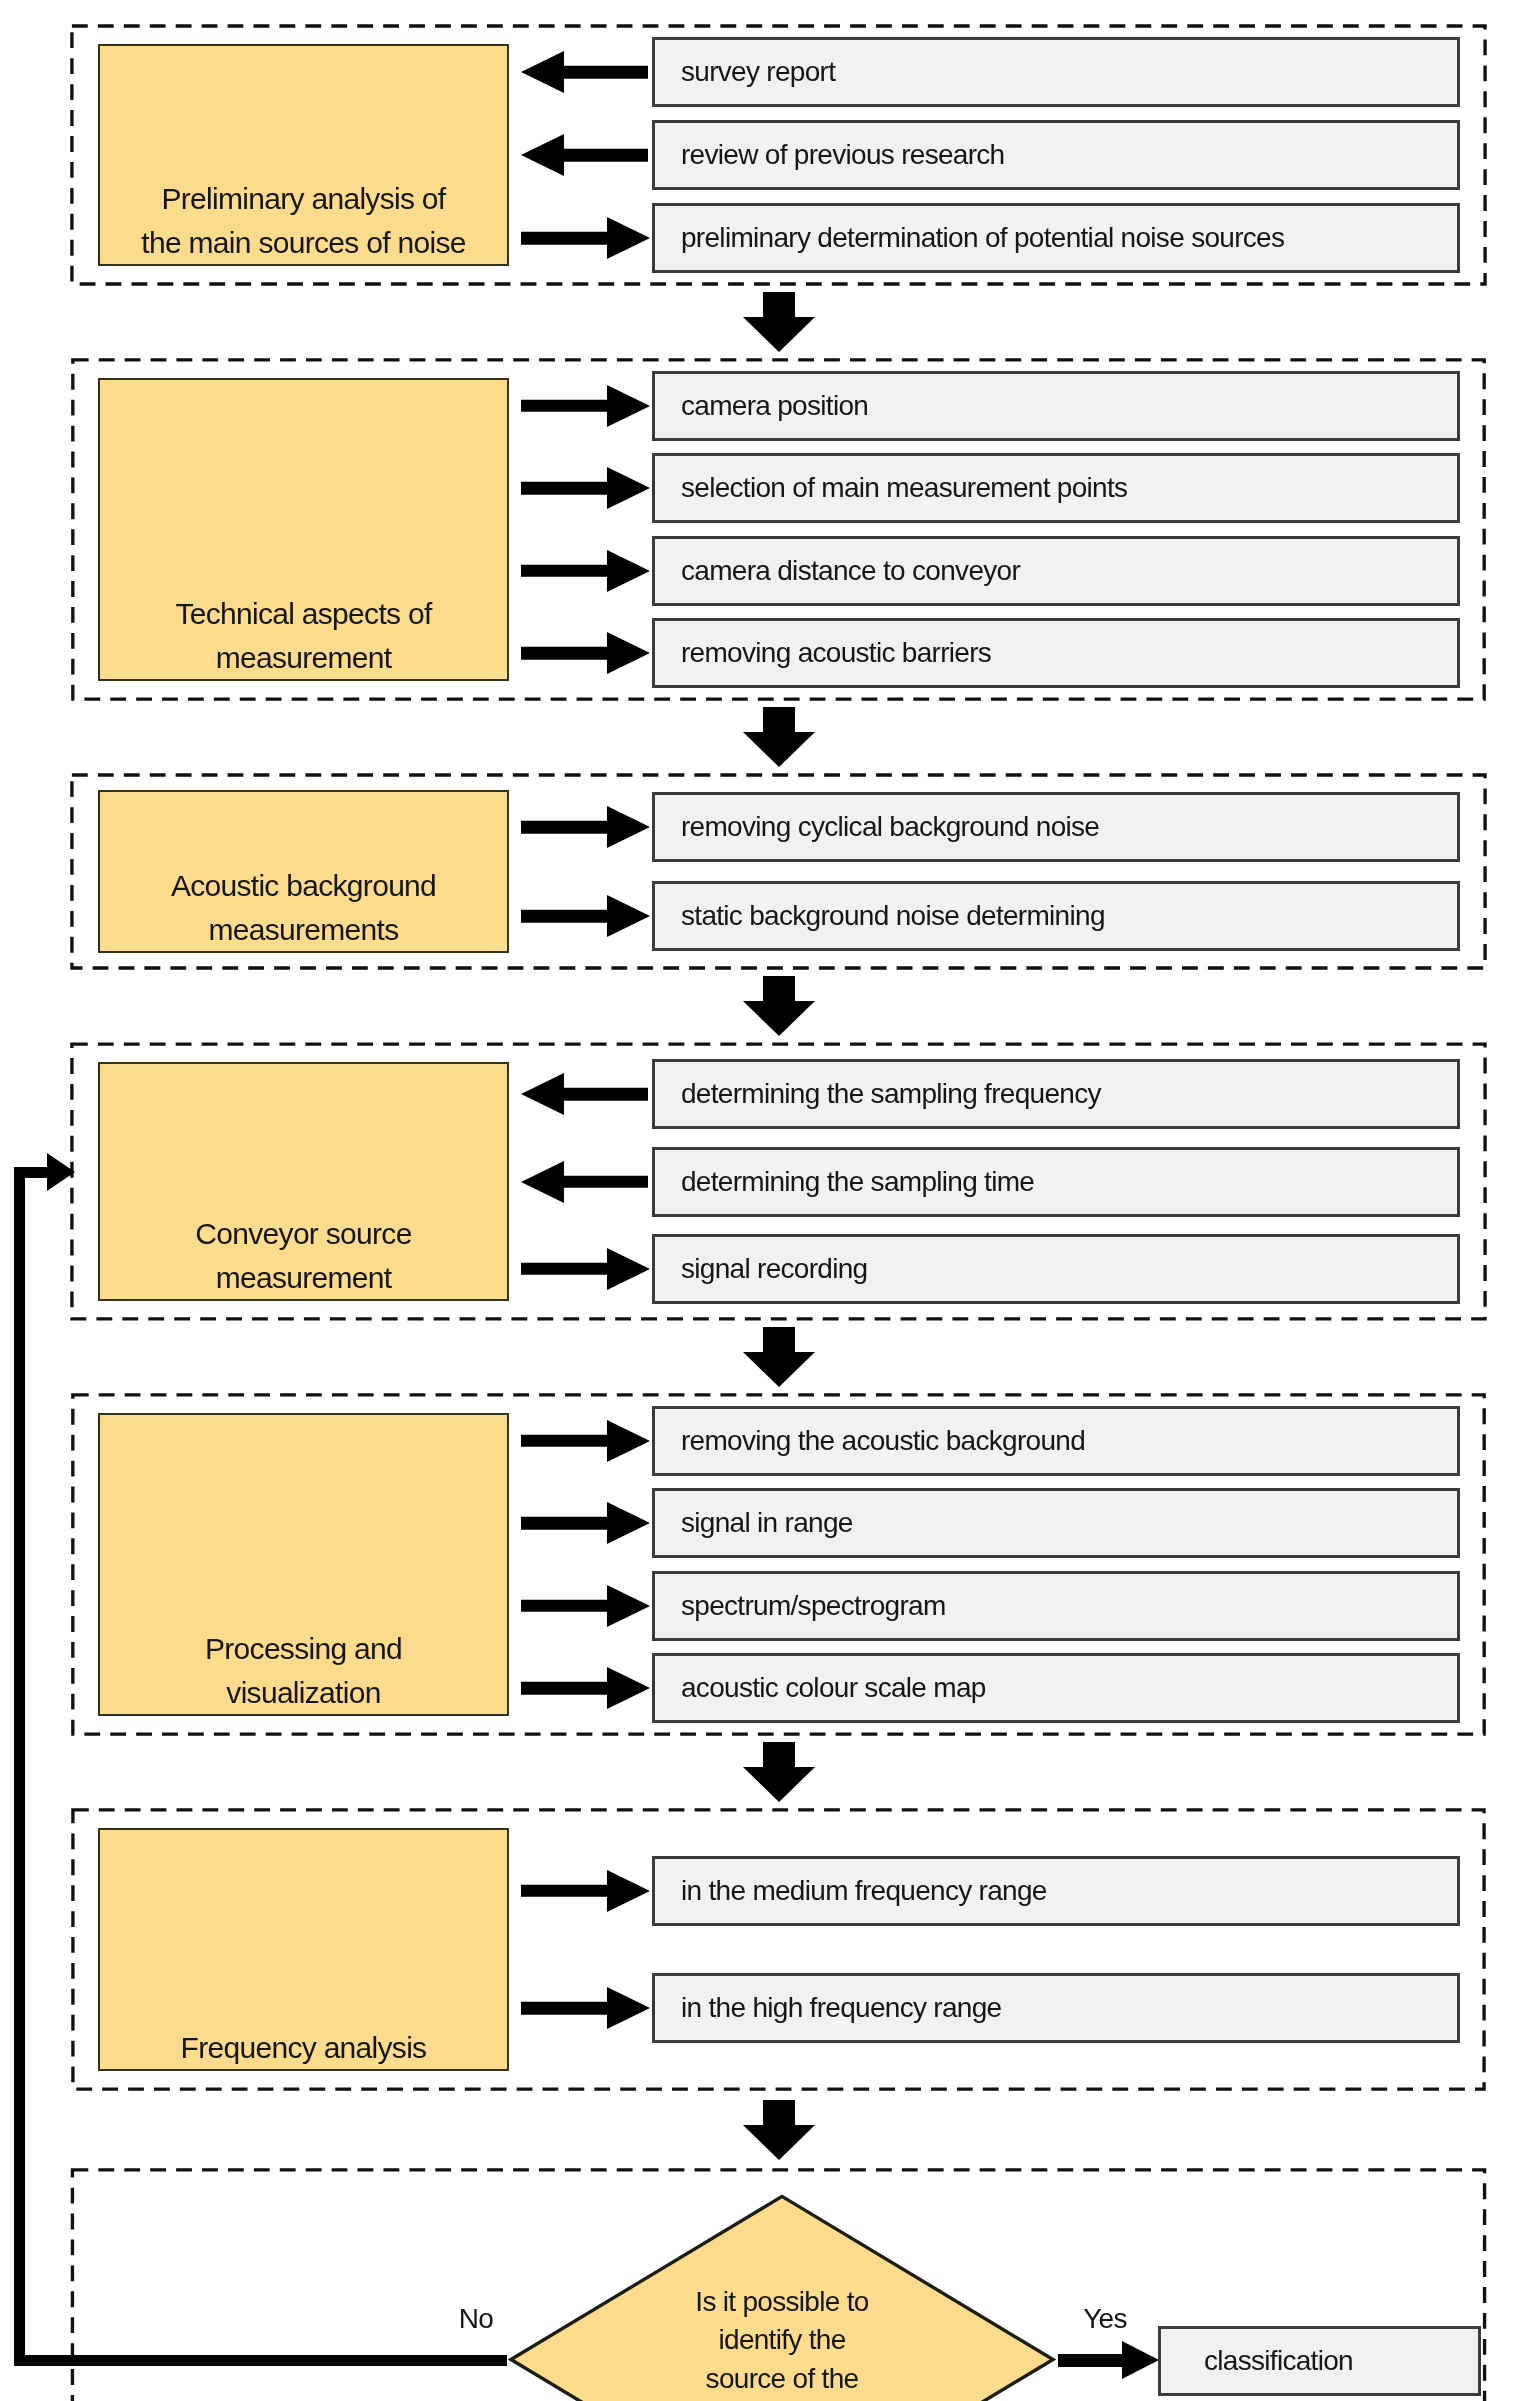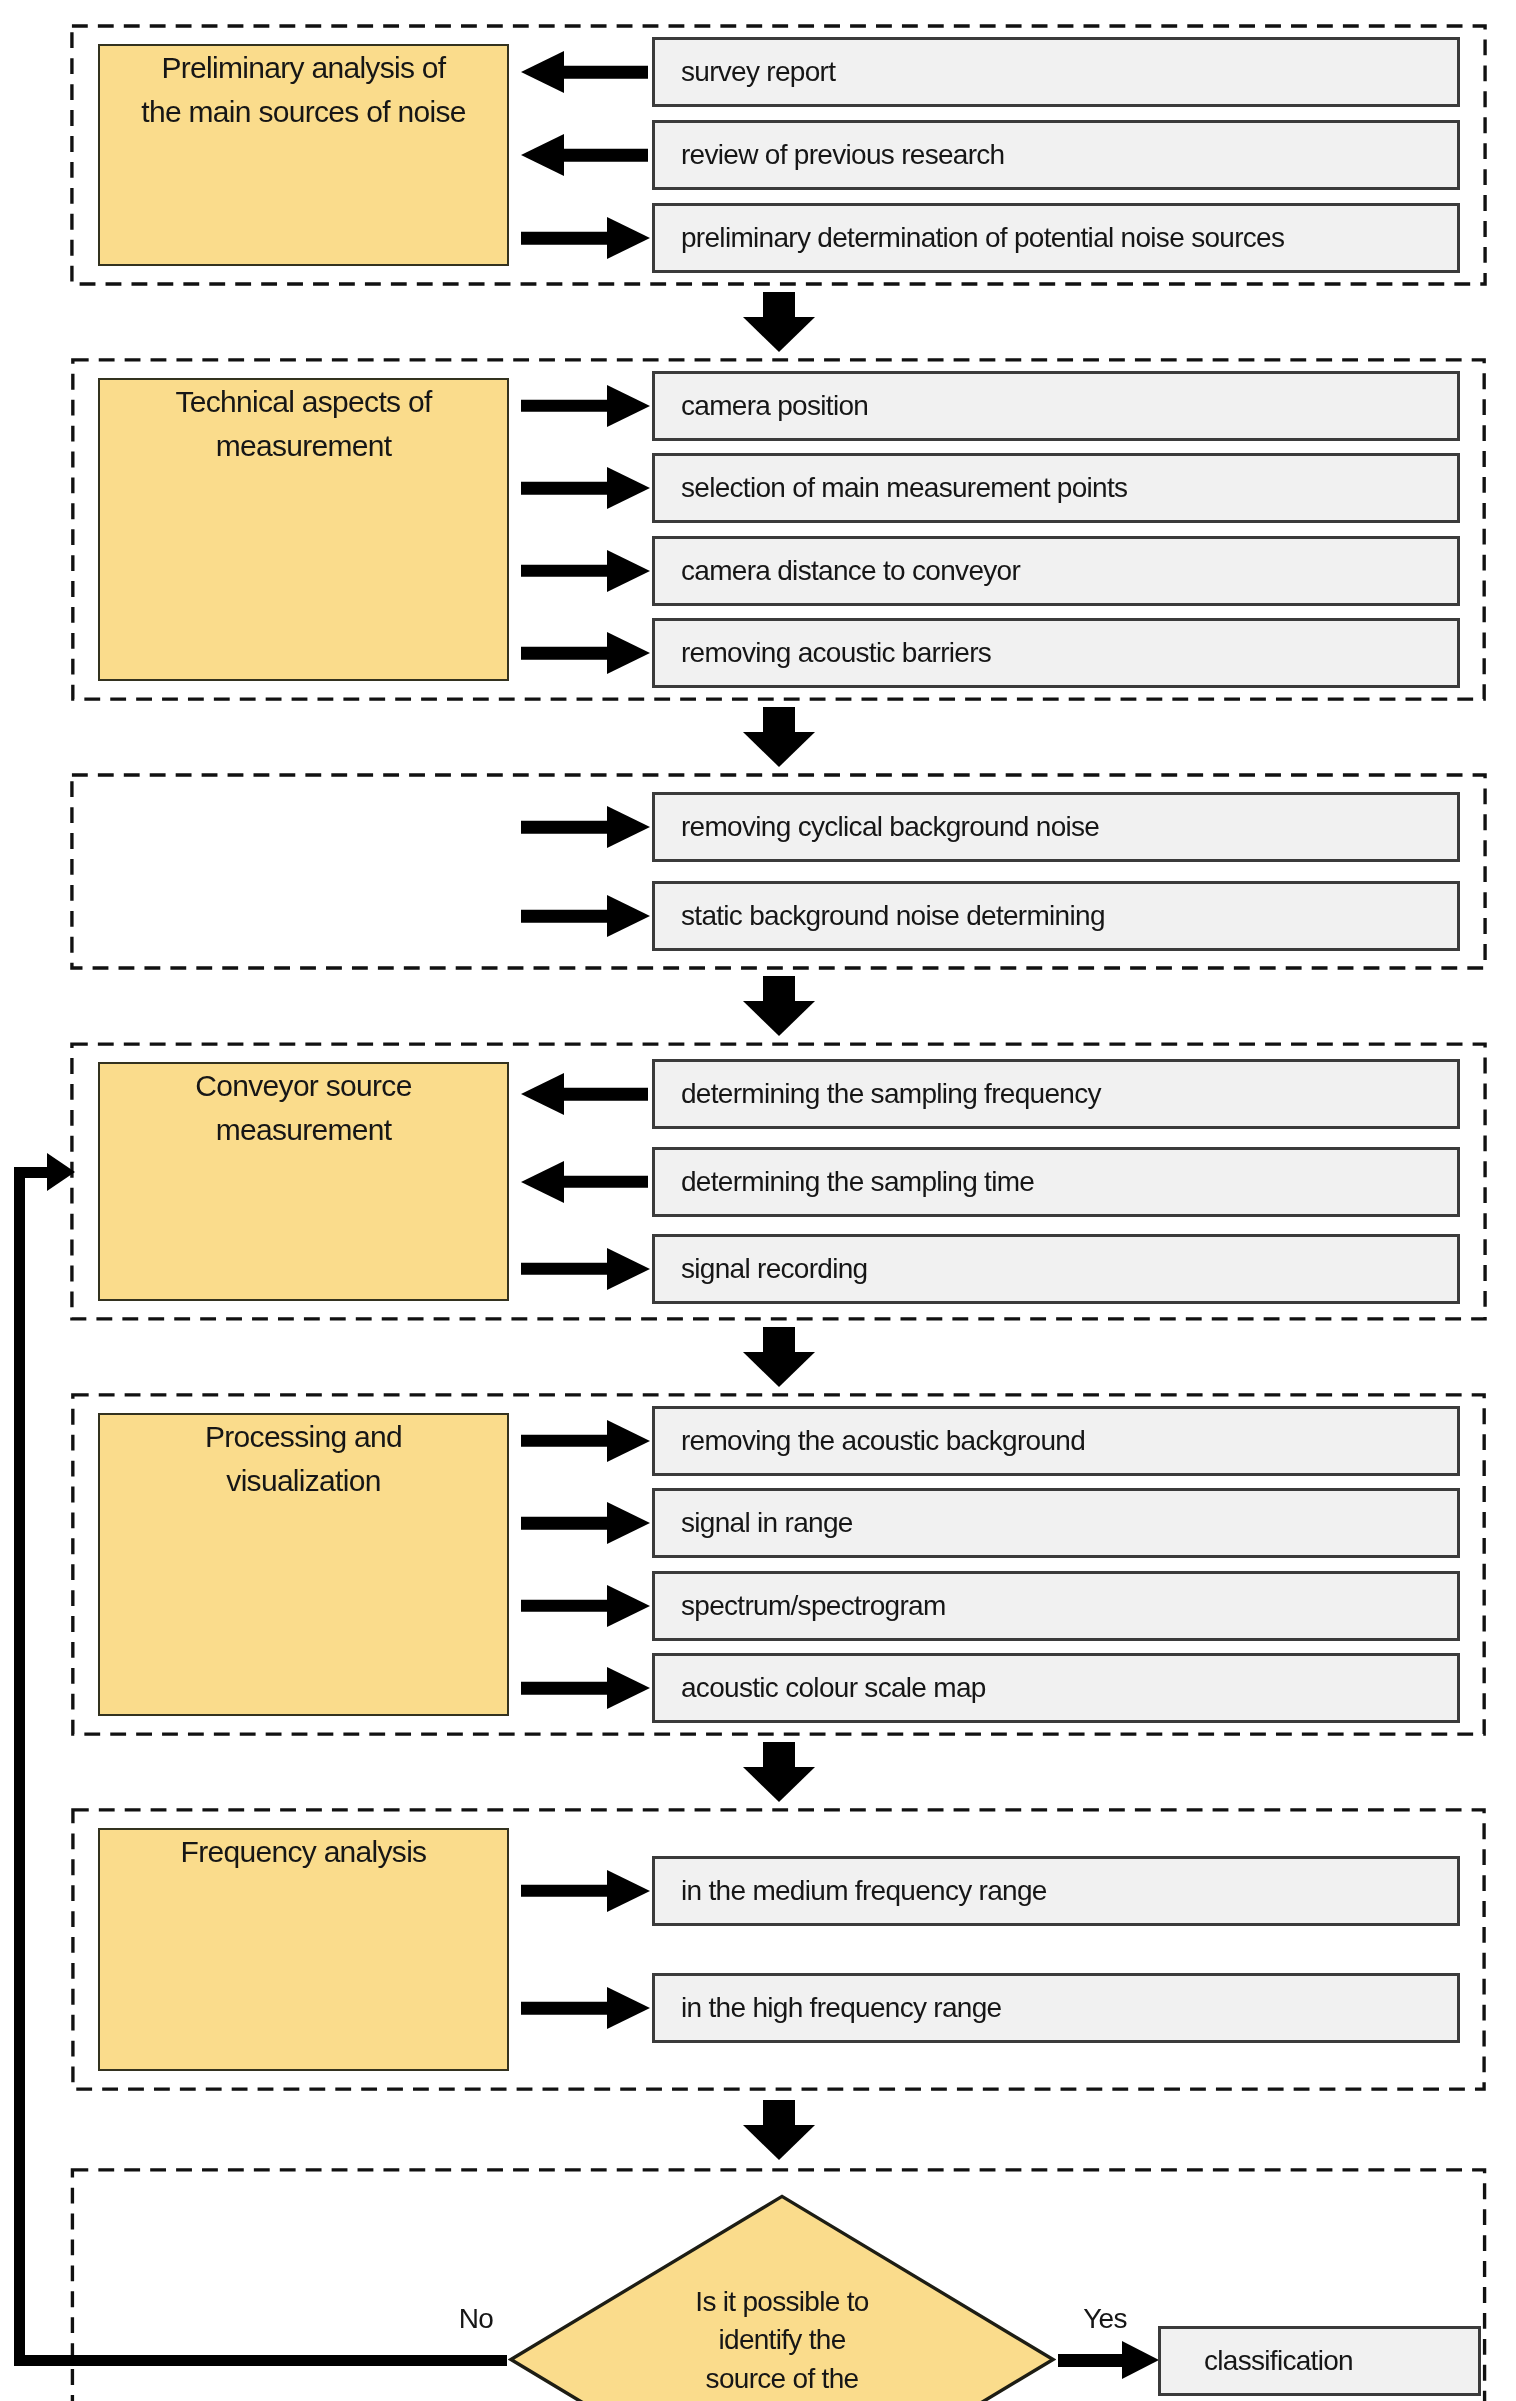--- a/index.html
+++ b/index.html
@@ -11,21 +11,21 @@
   .flow { position:absolute; left:70px; top:24px; width:1417px; }
   .block { position:relative; width:1417px; }
   .gap { position:relative; width:1417px; display:flex; align-items:center; justify-content:center; }
   svg.dash { position:absolute; inset:0; width:100%; height:100%; display:block; }
   svg.dash rect { x:4px; y:4px; width:calc(100% - 8px); height:calc(100% - 8px);
                   fill:none; stroke:#111; stroke-width:7; stroke-dasharray:33 21; }
 
   
   .stage { position:absolute; left:28px; top:20px; bottom:20px; width:411px;
            background:#fadc8c; border:2.9px solid #33321f;
-           display:flex; align-items:flex-start; justify-content:center; }
+           display:flex; align-items:flex-end; justify-content:center; }
   .stage-title { font-size:30px; line-height:1.45; letter-spacing:-0.7px;
                  text-align:center; white-space:pre-line; }
 
   
   .items { position:absolute; left:447px; right:27px; top:0; bottom:0;
            display:flex; flex-direction:column; justify-content:space-evenly; }
   .row { display:flex; align-items:center; height:70px; }
   .item { flex:1; height:70px; background:#f1f1f1; border:3.4px solid #3b3b3b;
           display:flex; align-items:center; padding-left:26px;
           font-size:28px; letter-spacing:-0.7px; }
@@ -179,20 +179,24 @@
       <div class="down-arrow">
           <div class="shaft"></div>
           <div class="head"></div>
         </div>
     </div>
 
     <section class="block" style="height:197px">
       <svg class="dash" viewBox="0 0 2950 410" width="1417" height="197">
           <rect x="4" y="4" width="100%" height="100%"></rect>
         </svg>
+      <div class="stage" style="top:17px;bottom:17px">
+        <div class="stage-title">Acoustic background
+measurements</div>
+      </div>
       <div class="items">
         <div class="row">
           <div class="harrow out">
               <i class="shaft"></i>
               <i class="head"></i>
             </div>
           <div class="item">
               <span>removing cyclical background noise</span>
             </div>
         </div>

